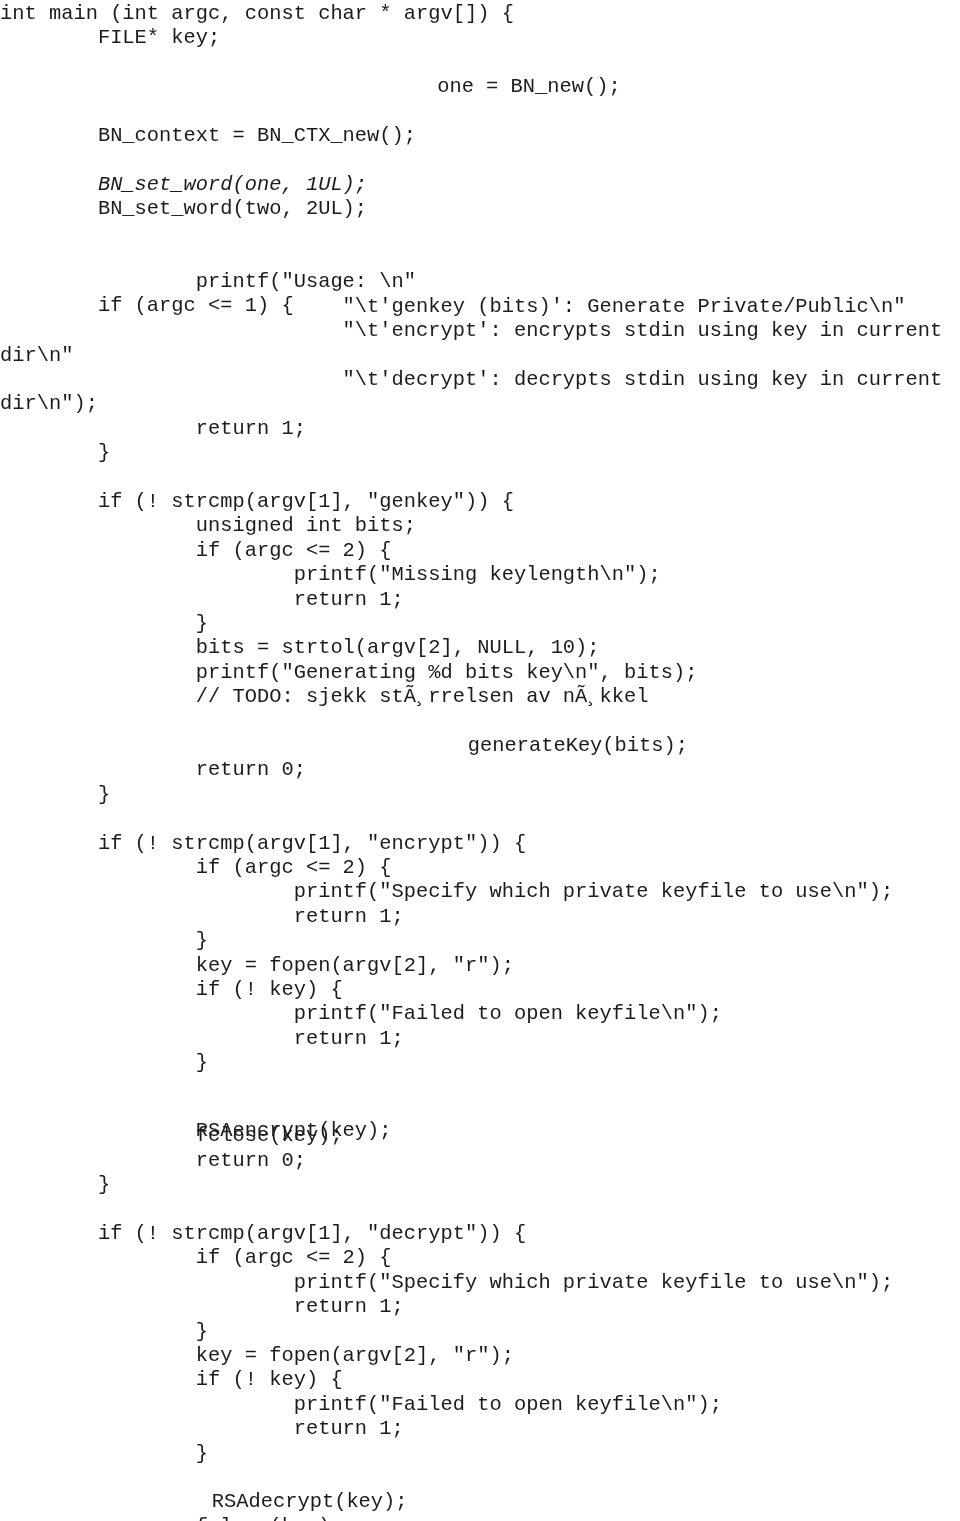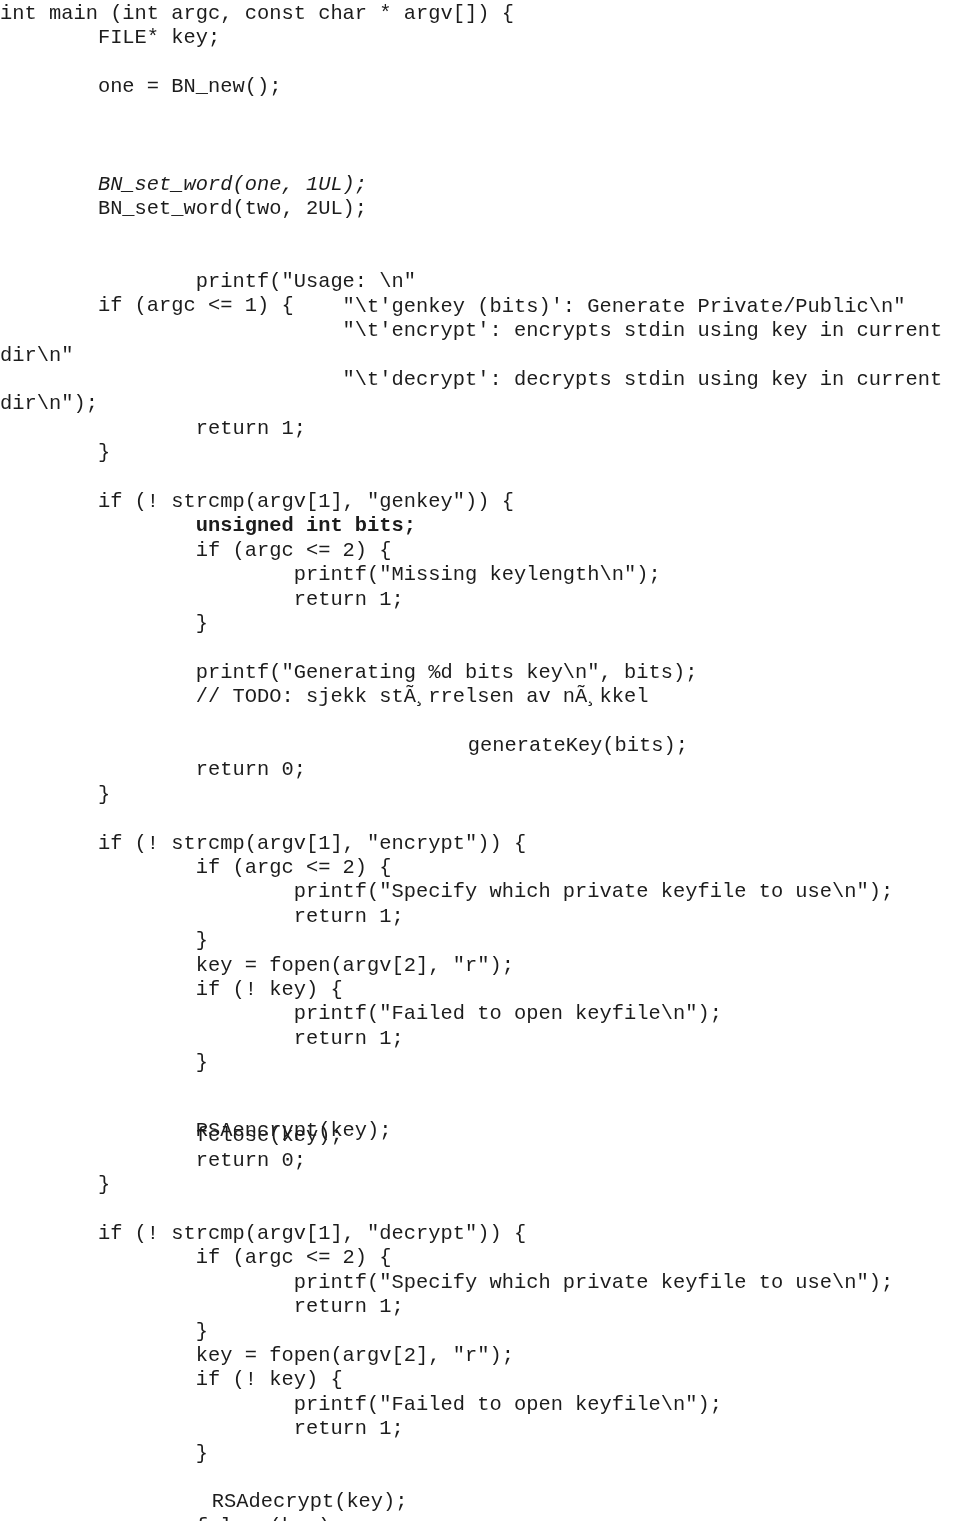--- a/index.html
+++ b/index.html
@@ -35,38 +35,40 @@
     font-family: "Liberation Mono", "DejaVu Sans Mono", monospace;
     -webkit-font-smoothing: none;
   }
 </style>
 </head>
 <body>
 
 <div id="code-listing">
     <div class="code-line" style="top: 2px;">int main (int argc, const char * argv[]) {</div>
     <div class="code-line" style="top: 26.4px;">        FILE* key;</div>
-    <div class="code-line" style="top: 75.2px;">        one = BN_new();</div>
+    <div class="code-line" style="top: 75.2px; text-align: center;">        one = BN_new();</div>
+    <div class="code-line" style="top: 124px;">        BN_context = BN_CTX_new();</div>
     <div class="code-line" style="top: 172.8px; font-style: italic;">        BN_set_word(one, 1UL);</div>
     <div class="code-line" style="top: 197.2px;">        BN_set_word(two, 2UL);</div>
     <div class="code-line" style="top: 246px; margin-top: 48px;">        if (argc &lt;= 1) {</div>
     <div class="code-line" style="top: 270.4px;">                printf("Usage: \n"</div>
     <div class="code-line" style="top: 294.8px;">                            "\t'genkey (bits)': Generate Private/Public\n"</div>
     <div class="code-line" style="top: 319.2px;">                            "\t'encrypt': encrypts stdin using key in current</div>
     <div class="code-line" style="top: 343.6px;">dir\n"</div>
     <div class="code-line" style="top: 368px;">                            "\t'decrypt': decrypts stdin using key in current</div>
     <div class="code-line" style="top: 392.4px;">dir\n");</div>
     <div class="code-line" style="top: 416.8px;">                return 1;</div>
     <div class="code-line" style="top: 441.2px;">        }</div>
     <div class="code-line" style="top: 490px;">        if (! strcmp(argv[1], "genkey")) {</div>
-    <div class="code-line" style="top: 514.4px; font-weight: bold;">                unsigned int bits;</div>
+    <div class="code-line" style="top: 514.4px;">                unsigned int bits;</div>
     <div class="code-line" style="top: 538.8px;">                if (argc &lt;= 2) {</div>
     <div class="code-line" style="top: 563.2px;">                        printf("Missing keylength\n");</div>
     <div class="code-line" style="top: 587.6px;">                        return 1;</div>
     <div class="code-line" style="top: 612px;">                }</div>
+    <div class="code-line" style="top: 636.4px;">                bits = strtol(argv[2], NULL, 10);</div>
     <div class="code-line" style="top: 660.8px;">                printf("Generating %d bits key\n", bits);</div>
     <div class="code-line" style="top: 685.2px;">                // TODO: sjekk stÃ¸rrelsen av nÃ¸kkel</div>
     <div class="code-line" style="top: 734px; text-align: center;">                generateKey(bits);</div>
     <div class="code-line" style="top: 758.4px;">                return 0;</div>
     <div class="code-line" style="top: 782.8px;">        }</div>
     <div class="code-line" style="top: 831.6px;">        if (! strcmp(argv[1], "encrypt")) {</div>
     <div class="code-line" style="top: 856px;">                if (argc &lt;= 2) {</div>
     <div class="code-line" style="top: 880.4px;">                        printf("Specify which private keyfile to use\n");</div>
     <div class="code-line" style="top: 904.8px;">                        return 1;</div>
     <div class="code-line" style="top: 929.2px;">                }</div>

